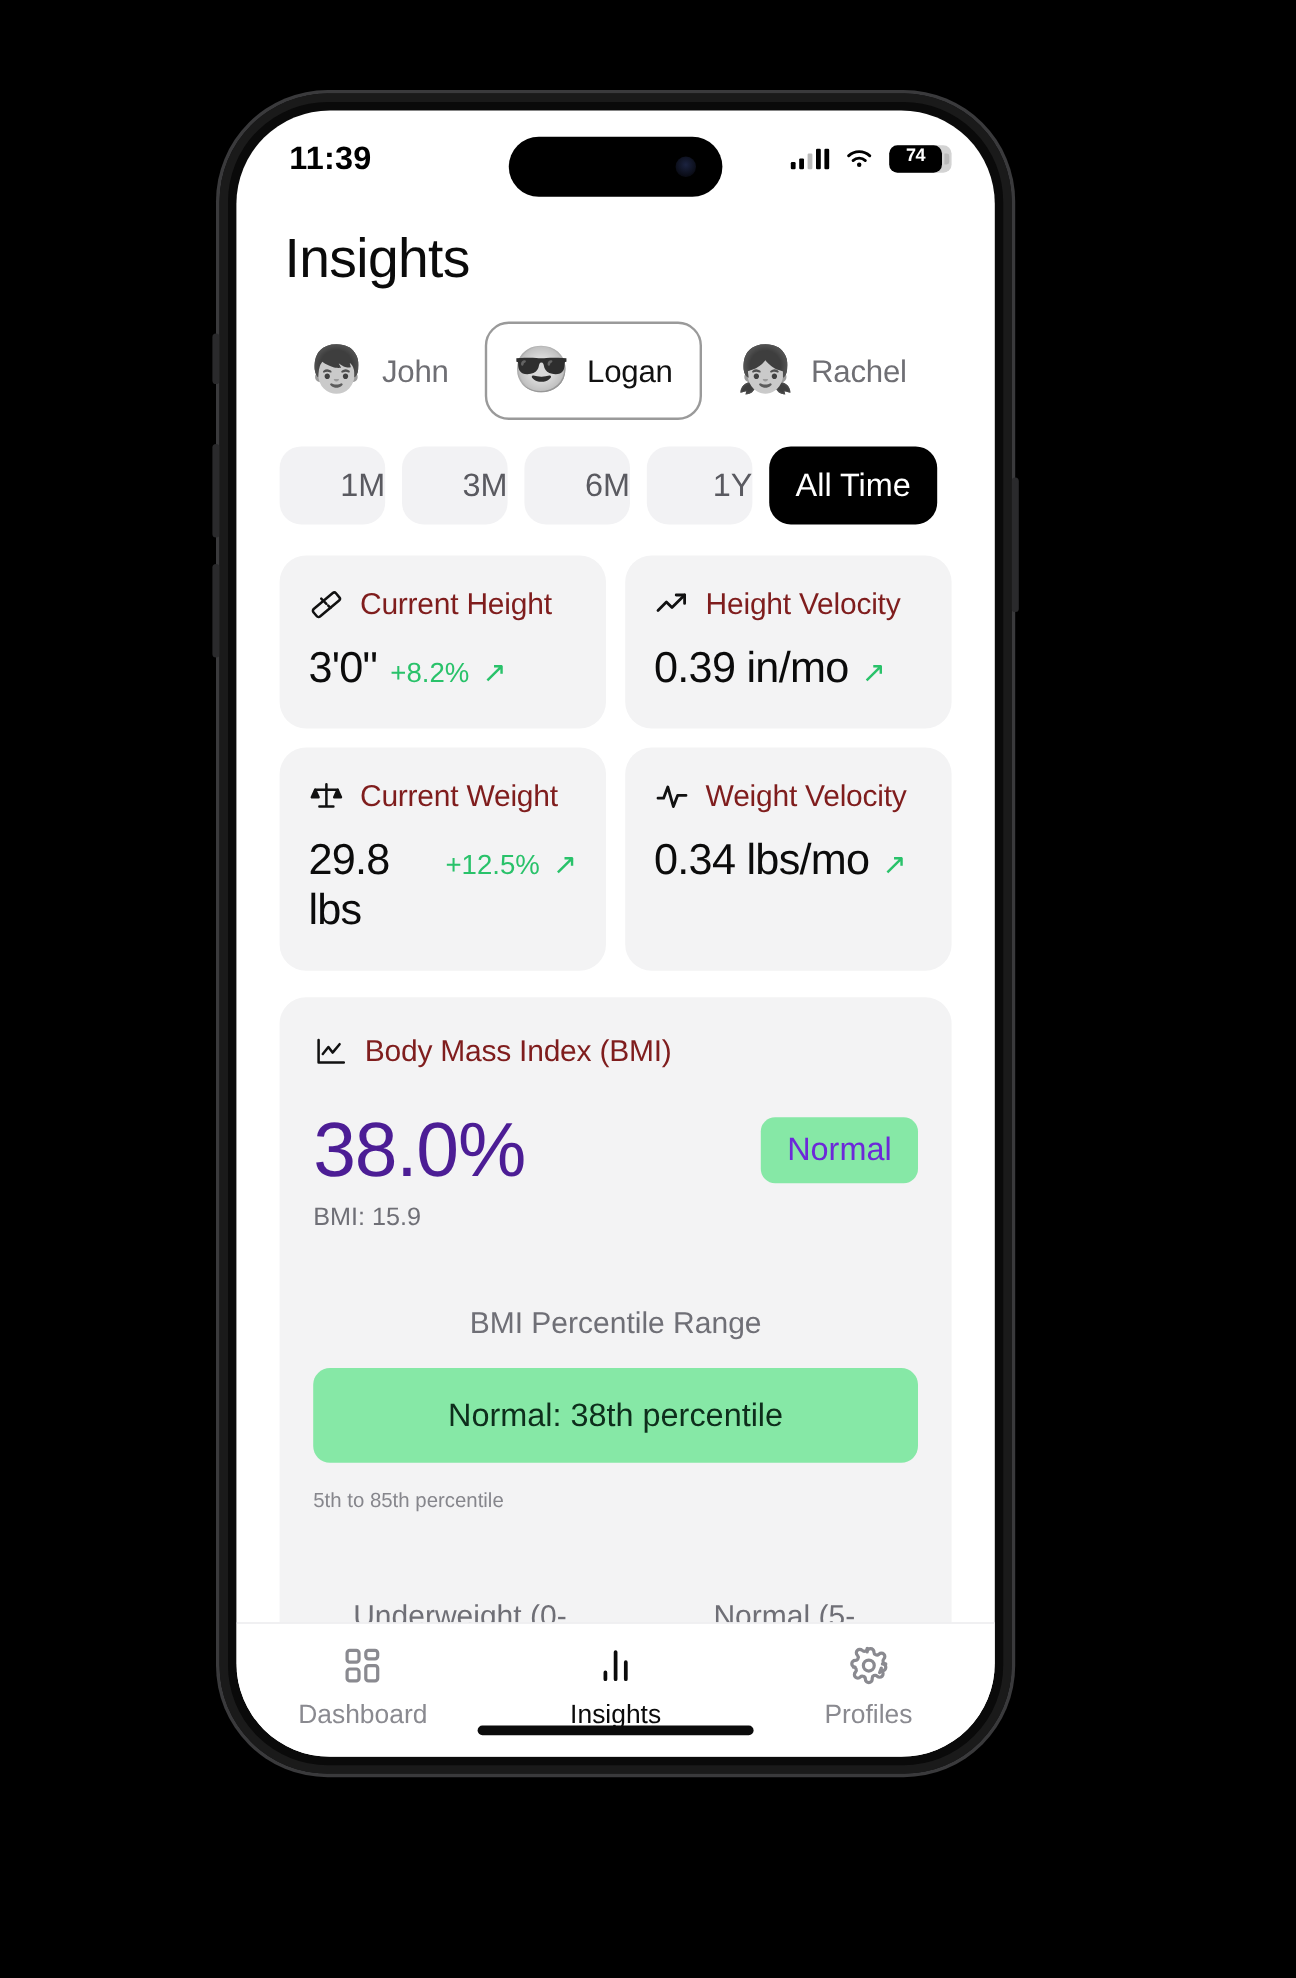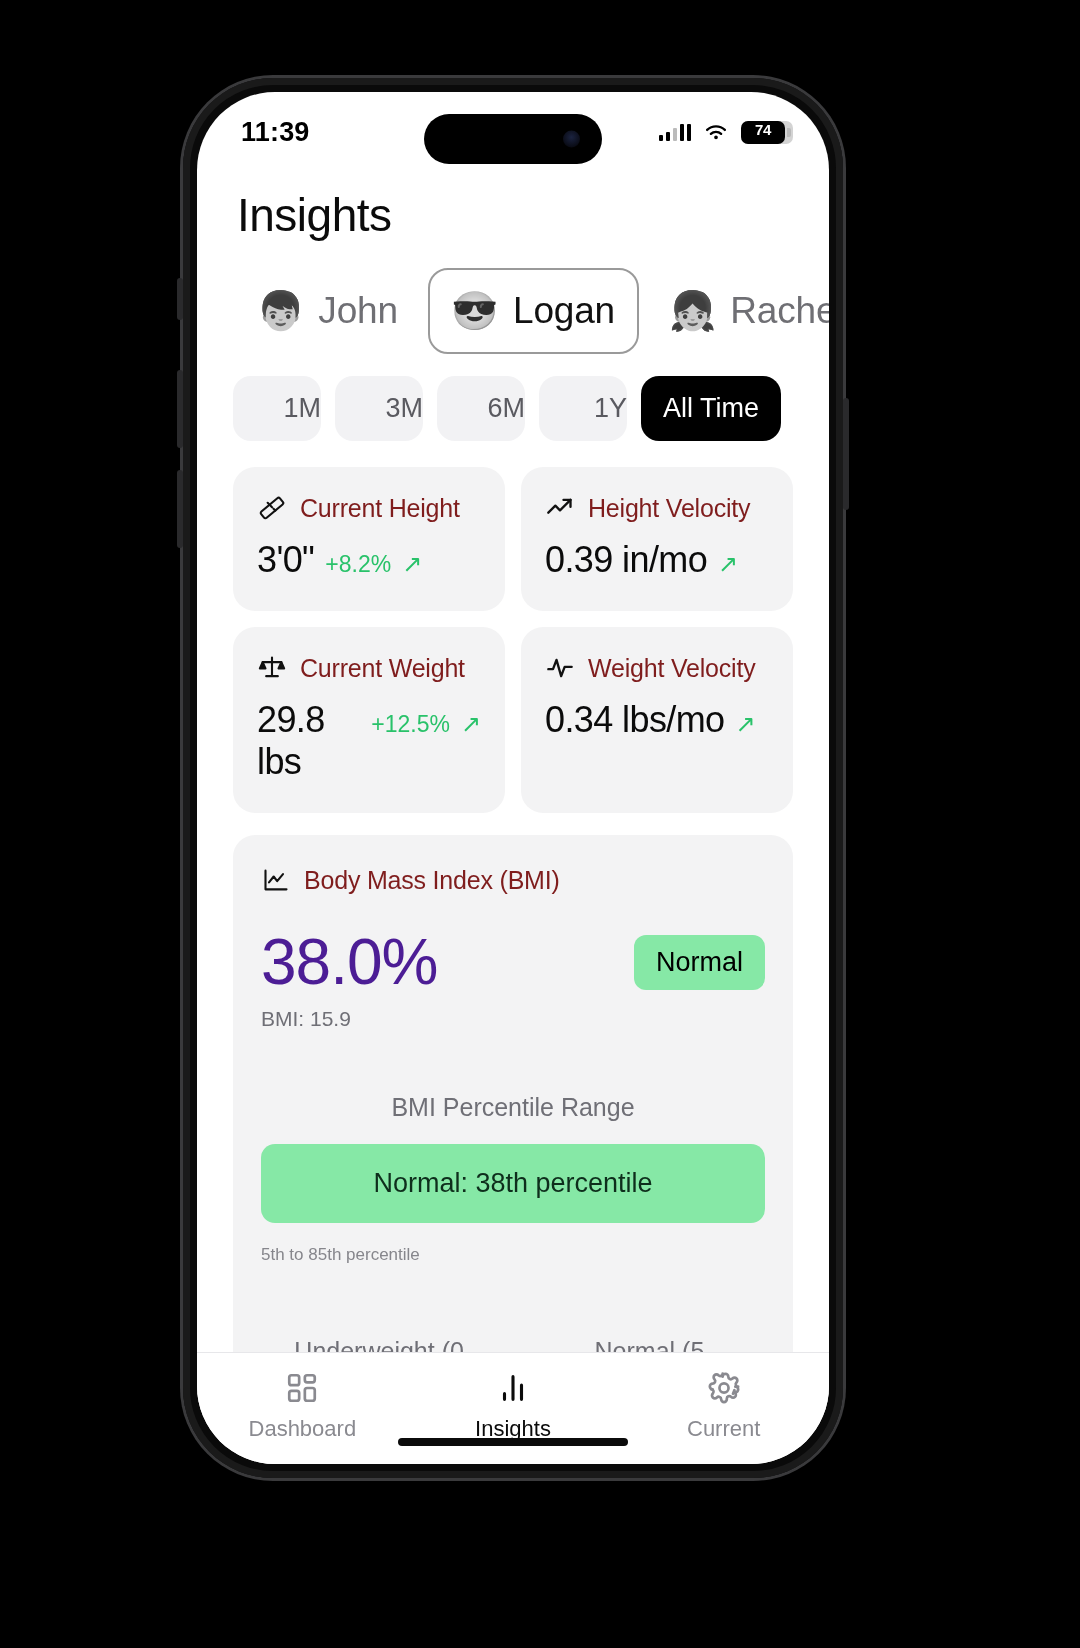--- a/index.html
+++ b/index.html
@@ -96,21 +96,21 @@
     display:flex; align-items:center; gap:6px;
     padding:26px 36px 0 36px;
   }
   .profile{
     display:flex; align-items:center; gap:14px;
     padding:20px 22px; border-radius:20px;
     border:2px solid transparent;
   }
   .profile.selected{ border-color:#9a9a9a; }
   .avatar{ font-size:38px; line-height:1; filter:grayscale(1); }
-  .profile-name{ font-size:37px; color:#6f6f74; letter-spacing:-.2px; }
+  .profile-name{ font-size:26px; color:#6f6f74; letter-spacing:-.2px; }
   .profile.selected .profile-name{ color:#111; }
 
   
   .ranges{
     display:flex; gap:14px; padding:22px 36px 0 36px;
   }
   .chip{
     background:#f2f2f4; color:#5a5a60;
     border-radius:18px; padding:17px 0;
     font-size:27px; text-align:right; min-width:88px;
@@ -140,21 +140,21 @@
     background:#f3f3f4; border-radius:22px;
     margin:22px 36px 0 36px; padding:30px 28px 34px 28px;
   }
   .bmi-head{ display:flex; align-items:center; gap:13px; }
   .bmi-main{
     display:flex; align-items:center; justify-content:space-between;
     margin-top:30px;
   }
   .bmi-pct{ font-size:64px; color:#4c1d95; letter-spacing:-1px; }
   .bmi-badge{
-    background:#86e8a6; color:#000000; border-radius:12px;
+    background:#86e8a6; color:#6d28d9; border-radius:12px;
     padding:12px 22px; font-size:27px;
   }
   .bmi-sub{ font-size:21px; color:#6f6f76; margin-top:8px; }
   .bmi-range-title{
     text-align:center; font-size:25px; color:#6f6f76;
     margin-top:62px;
   }
   .bmi-bar{
     background:#86e8a6; border-radius:14px;
     margin-top:22px; padding:24px 0;
@@ -369,21 +369,21 @@
             <svg viewBox="0 0 24 24" fill="none" stroke="#0b0b0b" stroke-width="2.2" stroke-linecap="round">
               <path d="M6 16v4M12 4v16M18 10v10"></path>
             </svg>
             <span class="tab-label">Insights</span>
           </div>
           <div class="tab">
             <svg viewBox="0 0 24 24" fill="none" stroke="#8a8a90" stroke-width="1.9" stroke-linejoin="round">
               <circle cx="12" cy="12" r="3.2"></circle>
               <path d="M19.4 13.5a1.7 1.7 0 0 0 .34 1.88l.06.06a2 2 0 1 1-2.83 2.83l-.06-.06a1.7 1.7 0 0 0-1.88-.34 1.7 1.7 0 0 0-1.03 1.56V20a2 2 0 0 1-4 0v-.1a1.7 1.7 0 0 0-1.11-1.56 1.7 1.7 0 0 0-1.88.34l-.06.06a2 2 0 1 1-2.83-2.83l.06-.06a1.7 1.7 0 0 0 .34-1.88 1.7 1.7 0 0 0-1.56-1.03H4a2 2 0 0 1 0-4h.1A1.7 1.7 0 0 0 5.66 7.8a1.7 1.7 0 0 0-.34-1.88l-.06-.06a2 2 0 1 1 2.83-2.83l.06.06a1.7 1.7 0 0 0 1.88.34H10a1.7 1.7 0 0 0 1.03-1.56V4a2 2 0 0 1 4 0v.1a1.7 1.7 0 0 0 1.03 1.56 1.7 1.7 0 0 0 1.88-.34l.06-.06a2 2 0 1 1 2.83 2.83l-.06.06a1.7 1.7 0 0 0-.34 1.88V10a1.7 1.7 0 0 0 1.56 1.03H20a2 2 0 0 1 0 4h-.1a1.7 1.7 0 0 0-1.56 1.03z"></path>
             </svg>
-            <span class="tab-label">Current</span>
+            <span class="tab-label">Profiles</span>
           </div>
         </div>
         <div class="home-indicator"></div>
       </div>
 
     </div>
   </div>
 </div>
 
 </body></html>

